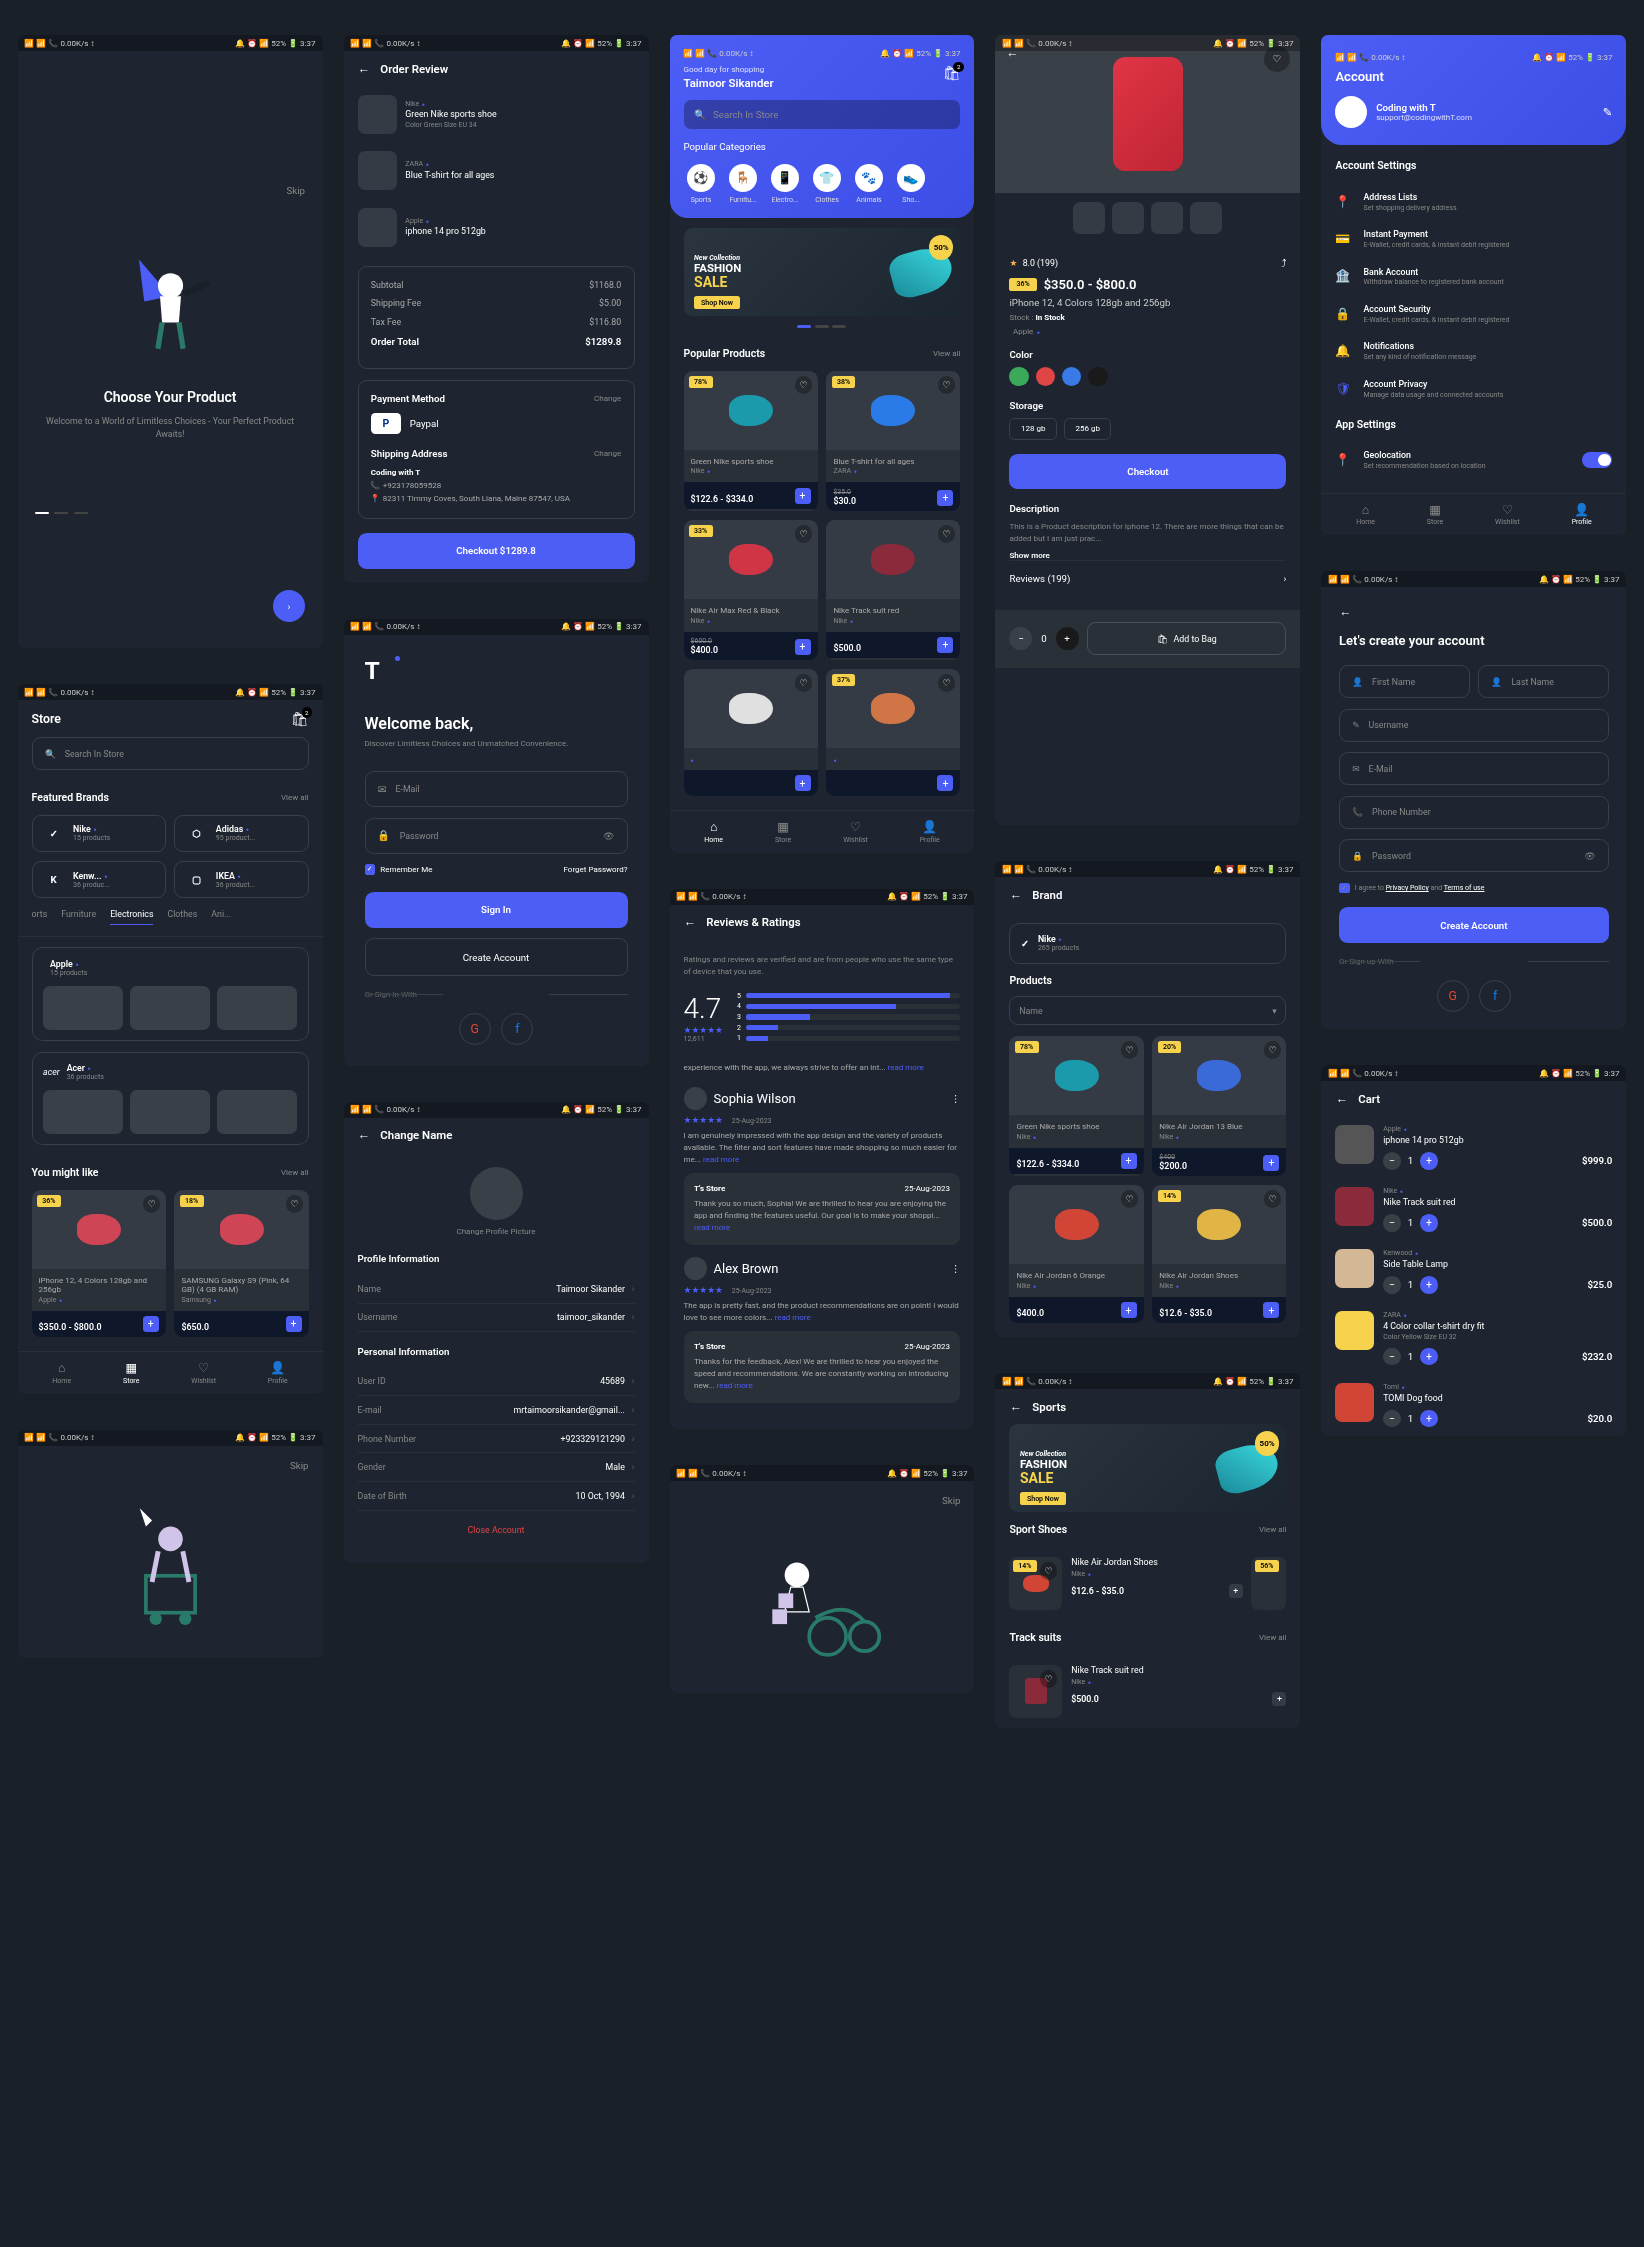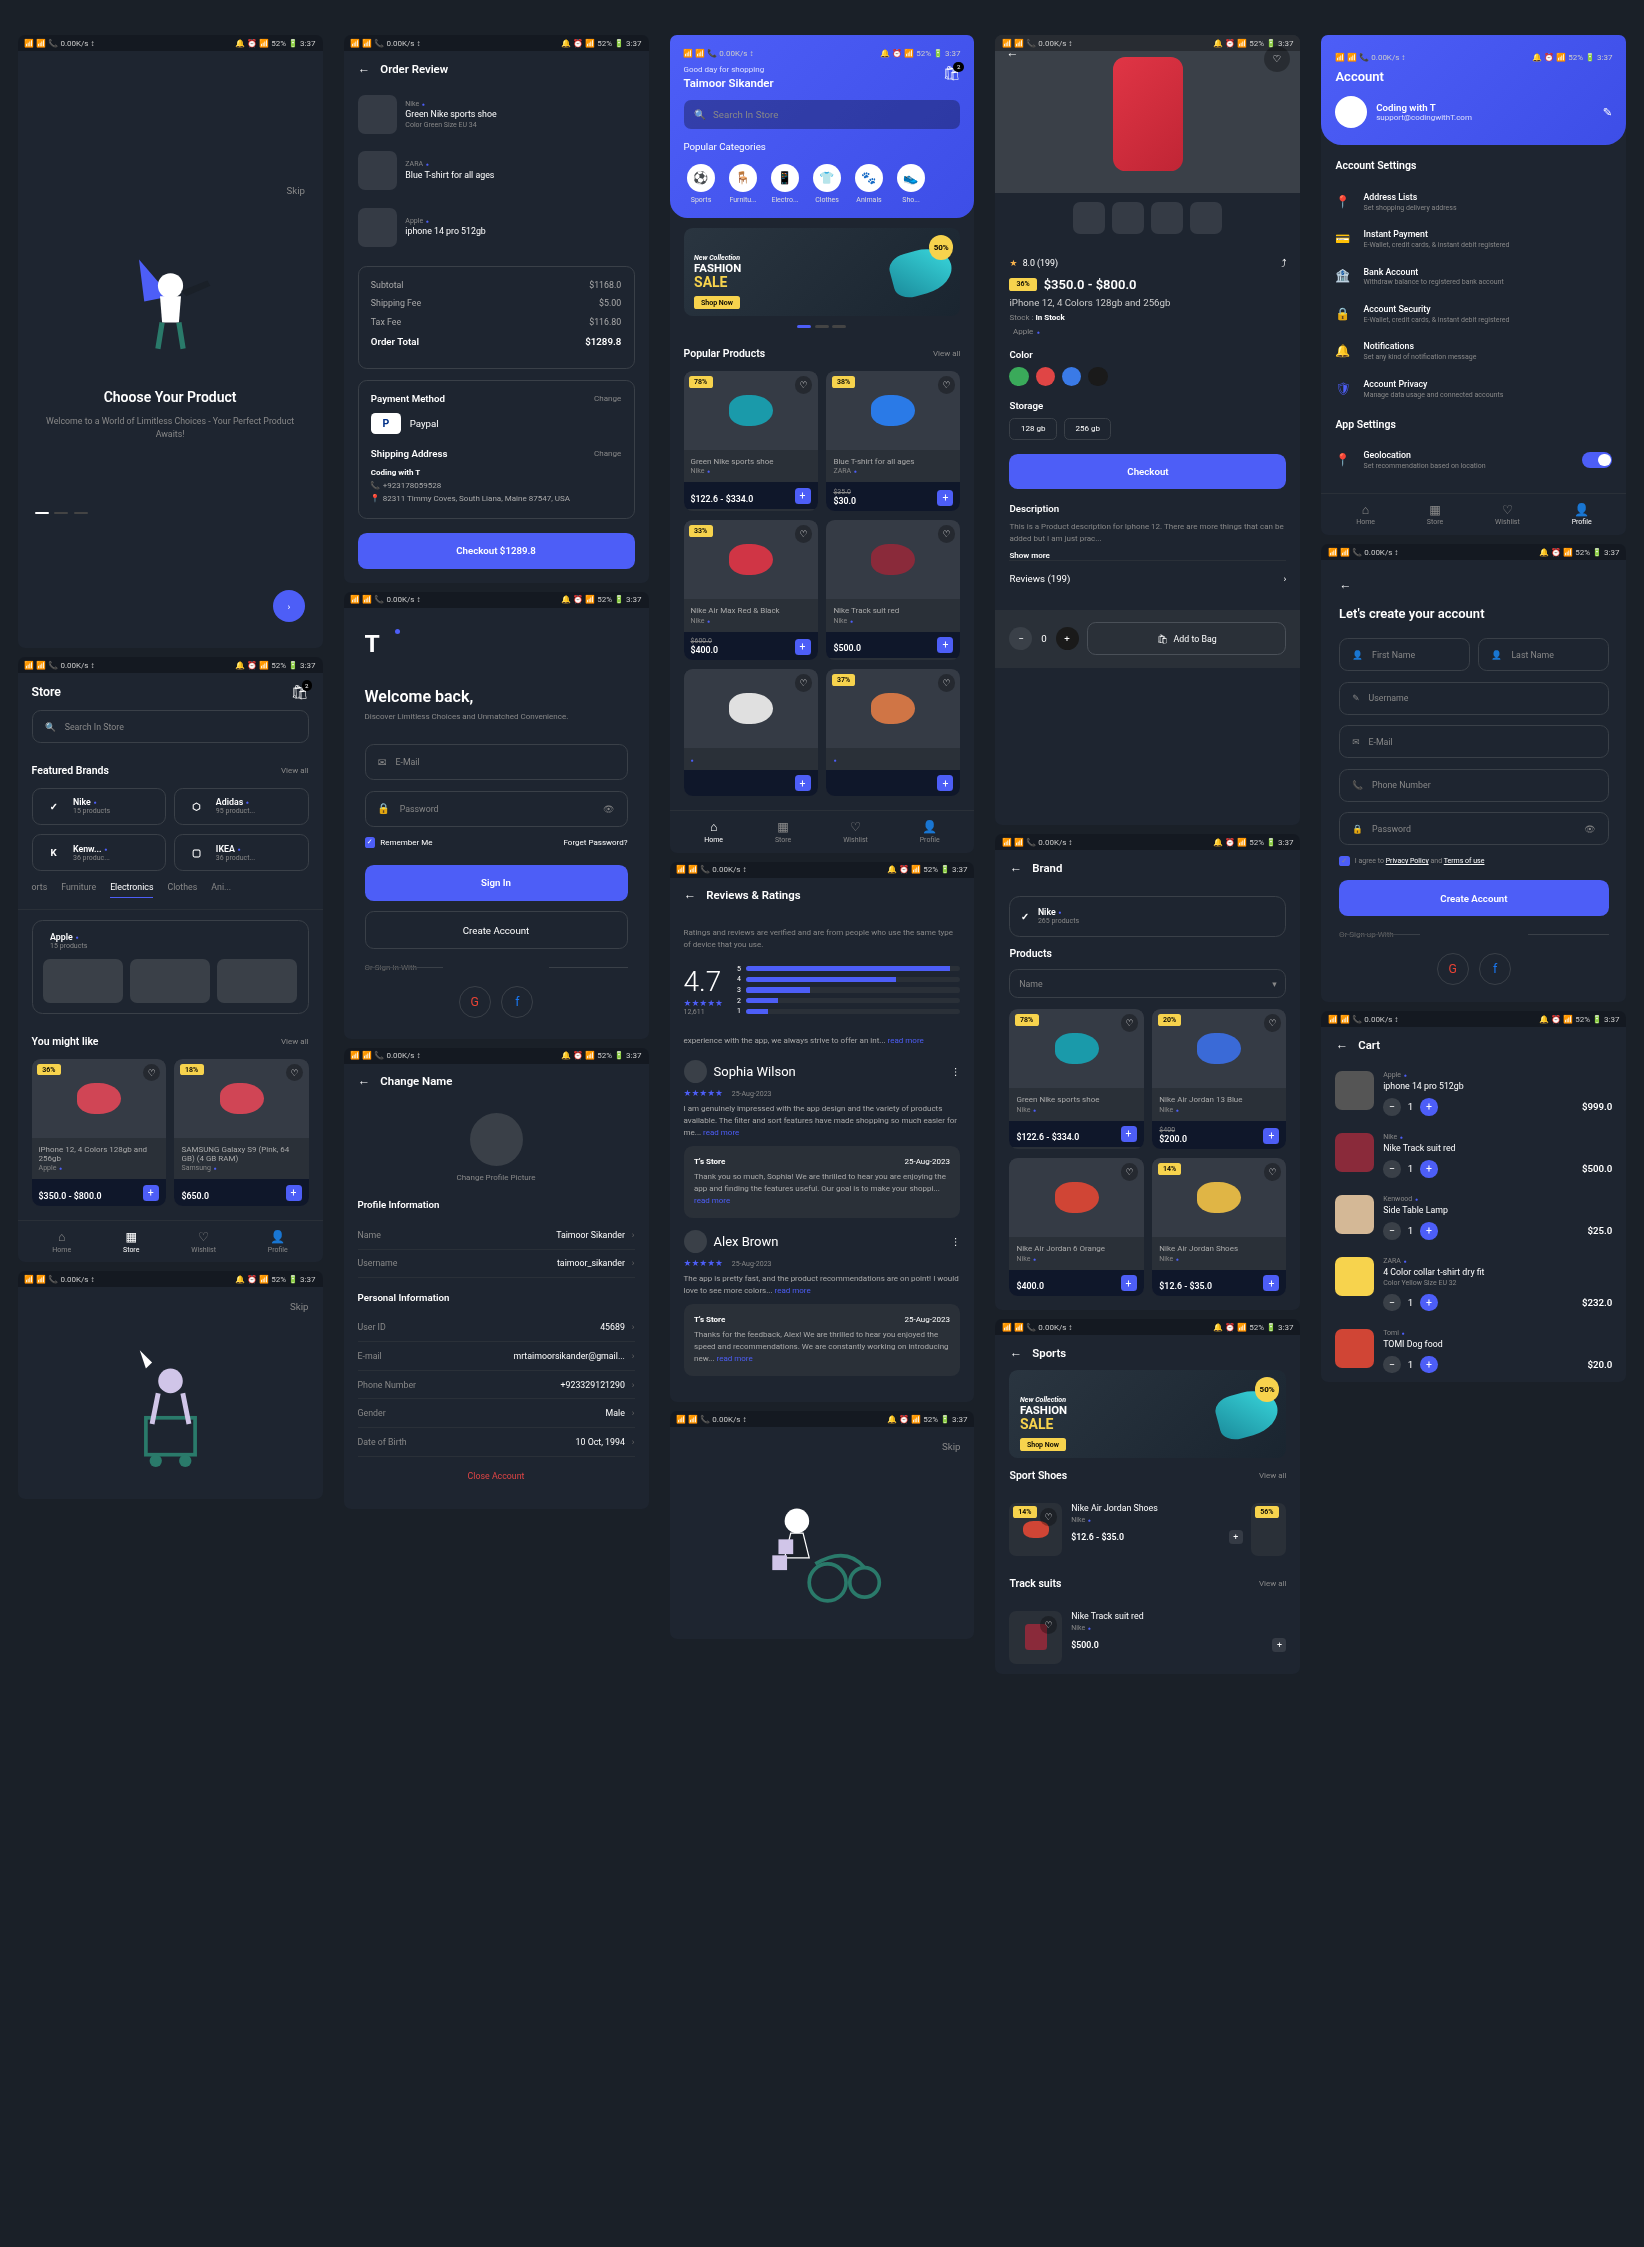--- a/index.html
+++ b/index.html
@@ -1,18 +1,18 @@
 <!DOCTYPE html>
 <html style="font-size:14px"><head>
 <meta charset="utf-8">
 <style>
 *{box-sizing:border-box;margin:0;padding:0;font-family:-apple-system,BlinkMacSystemFont,'Segoe UI',Roboto,sans-serif}
 body{background:#1a2028;padding:35px 17.6px;min-height:100vh}
 .grid{display:grid;grid-template-columns:repeat(5,1fr);gap:21px;max-width:1668px;margin:0 auto}
-.col{display:flex;flex-direction:column;gap:9px}
+.col{display:flex;flex-direction:column;gap:36px}
 .phone{background:#1e2530;border-radius:7px;overflow:hidden;color:#fff;font-size:9.7px;position:relative;min-height:263px}
 .status{display:flex;justify-content:space-between;padding:3.5px 7px;font-size:8px;color:#ccc;background:rgba(0,0,0,0.3)}
 .status span{display:flex;gap:3.5px;align-items:center}
 
 
 .onboard{display:flex;flex-direction:column;align-items:center;justify-content:center;padding:26px 17.6px;min-height:597px}
 .onboard .skip{align-self:flex-end;color:#888;margin-bottom:53px}
 .illus{width:105px;height:105px;margin-bottom:35px;position:relative}
 .onboard h2{font-size:14px;font-weight:600;margin-bottom:10.5px;text-align:center}
 .onboard p{font-size:8.8px;color:#888;text-align:center;line-height:1.5;margin-bottom:70px}
@@ -344,20 +344,34 @@
               <div class="brand-name">Apple</div>
               <div class="brand-sub">15 products</div>
             </div>
           </div>
 <div class="feat-imgs">
             <div class="feat-img"></div>
             <div class="feat-img"></div>
             <div class="feat-img"></div>
           </div>
 </div>
+<div class="feat-card">
+<div class="feat-hdr">
+            <span style="font-size:8.8px;font-style:italic">acer</span>
+            <div>
+              <div class="brand-name">Acer</div>
+              <div class="brand-sub">36 products</div>
+            </div>
+          </div>
+<div class="feat-imgs">
+            <div class="feat-img"></div>
+            <div class="feat-img"></div>
+            <div class="feat-img"></div>
+          </div>
+</div>
 <div class="sec-hdr">
           <h3>You might like</h3>
           <a>View all</a>
         </div>
 <div class="prod-grid" id="store-like">
           <div class="prod">
     <div class="prod-img">
               <span class="prod-badge">36%</span>
               <span class="prod-heart">♡</span>
               <div class="prod-shape" style="background:#d04555"></div>

